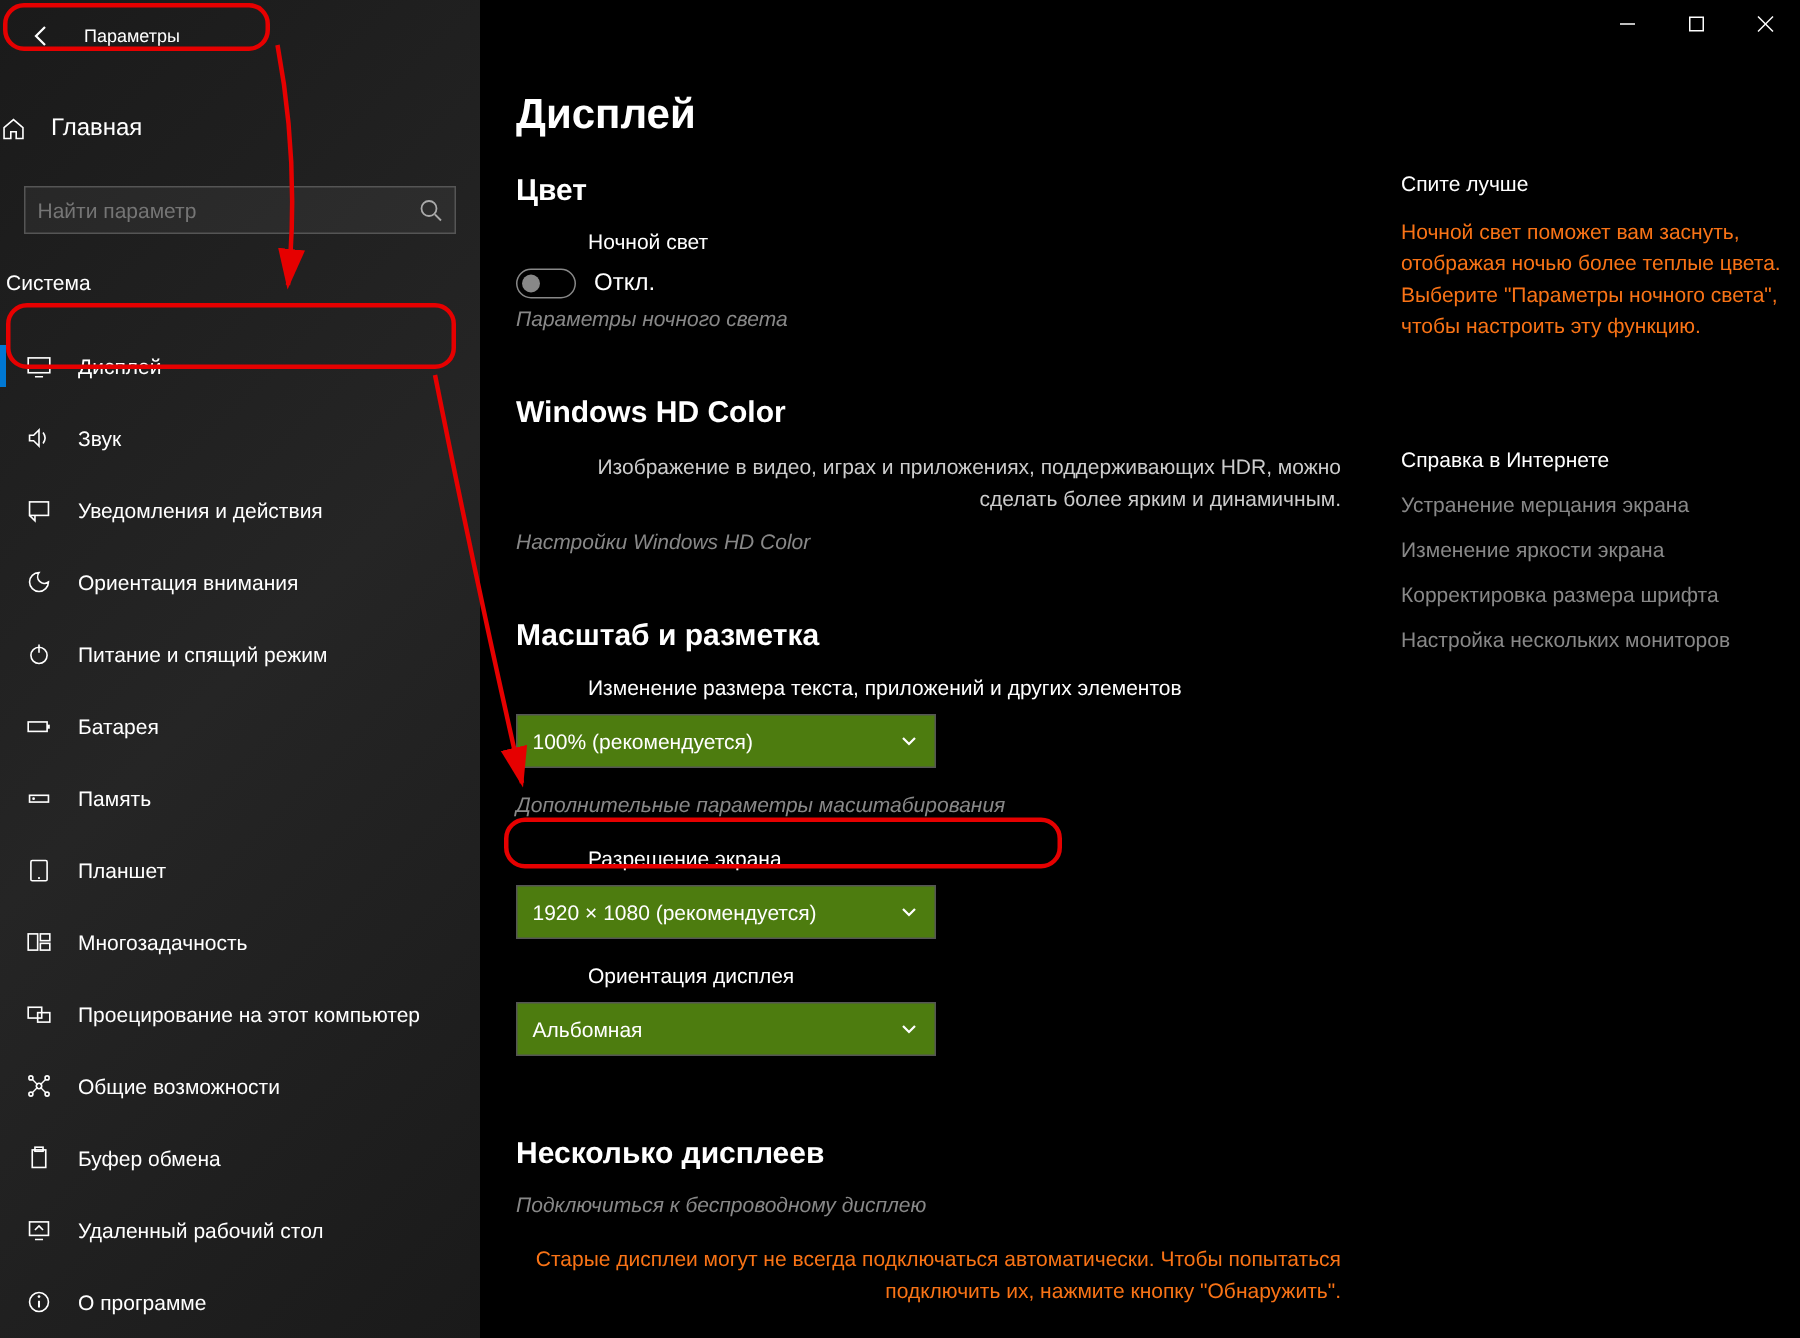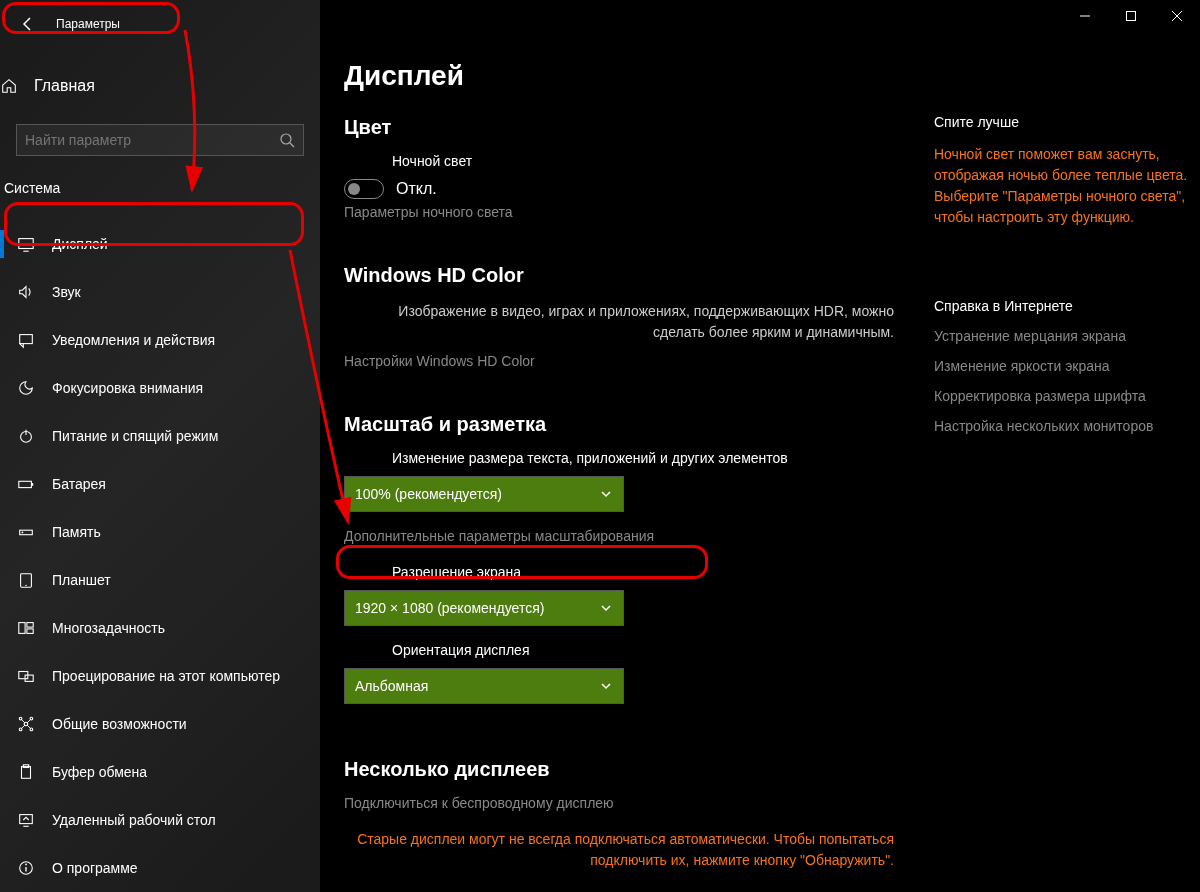--- a/index.html
+++ b/index.html
@@ -22,21 +22,21 @@
 .nav-item .nav-icon svg { width: 18px; height: 18px; }
 .main { flex: 1; background: #000; display: flex; padding: 60px 0 0 24px; overflow: hidden; position: relative; }
 .content { width: 550px; }
 .right-panel { width: 260px; margin-left: 40px; }
 h1 { font-size: 28px; font-weight: 600; margin-bottom: 24px; }
 h2 { font-size: 20px; font-weight: 600; margin-bottom: 14px; margin-top: 8px; }
 .field-label { font-size: 14px; color: #fff; margin-bottom: 10px; margin-left: 48px; }
 .toggle-row { display: flex; align-items: center; margin-bottom: 5px; }
 .toggle { width: 40px; height: 20px; border: 1px solid #888; border-radius: 10px; position: relative; margin-right: 12px; cursor: pointer; }
 .toggle::after { content: ''; position: absolute; left: 3px; top: 3px; width: 12px; height: 12px; border-radius: 50%; background: #888; }
-.link { font-size: 14px; color: #888; cursor: pointer; display: block; margin-bottom: 6px; }
+.link { font-size: 14px; color: #888; cursor: pointer; display: block; margin-bottom: 6px; font-style: italic; }
 .desc { font-size: 14px; color: #ccc; line-height: 1.5; margin-bottom: 10px; text-align: right; }
 .section-gap { height: 30px; }
 .dropdown { width: 280px; height: 36px; border: 1px solid #555; background: #4d7c0f; display: flex; align-items: center; justify-content: space-between; padding: 0 10px; font-size: 14px; cursor: pointer; margin-bottom: 16px; }
 .dropdown svg { width: 14px; height: 14px; }
 .right-heading { font-size: 14px; color: #fff; margin-bottom: 14px; }
 .right-desc { font-size: 14px; color: #f97316; line-height: 1.5; margin-bottom: 30px; }
 .right-link { font-size: 14px; color: #888; display: block; margin-bottom: 14px; cursor: pointer; }
 .window-controls { position: absolute; top: 0; right: 0; display: flex; }
 .wc-btn { width: 46px; height: 32px; display: flex; align-items: center; justify-content: center; cursor: pointer; }
 .wc-btn svg { width: 12px; height: 12px; }
@@ -100,21 +100,21 @@
           </svg>
         </span>
       <span>Уведомления и действия</span>
     </div>
     <div class="nav-item">
       <span class="nav-icon">
           <svg viewBox="0 0 20 20">
             <path d="M10 3 A7 7 0 1 0 17 10 A5 5 0 0 1 10 3 Z" stroke="#fff" stroke-width="1.2" fill="none"></path>
           </svg>
         </span>
-      <span>Фокусировка внимания</span>
+      <span>Ориентация внимания</span>
     </div>
     <div class="nav-item">
       <span class="nav-icon">
           <svg viewBox="0 0 20 20">
             <circle cx="10" cy="11" r="6" stroke="#fff" stroke-width="1.2" fill="none"></circle>
             <line x1="10" y1="3" x2="10" y2="9" stroke="#fff" stroke-width="1.2"></line>
           </svg>
         </span>
       <span>Питание и спящий режим</span>
     </div>

